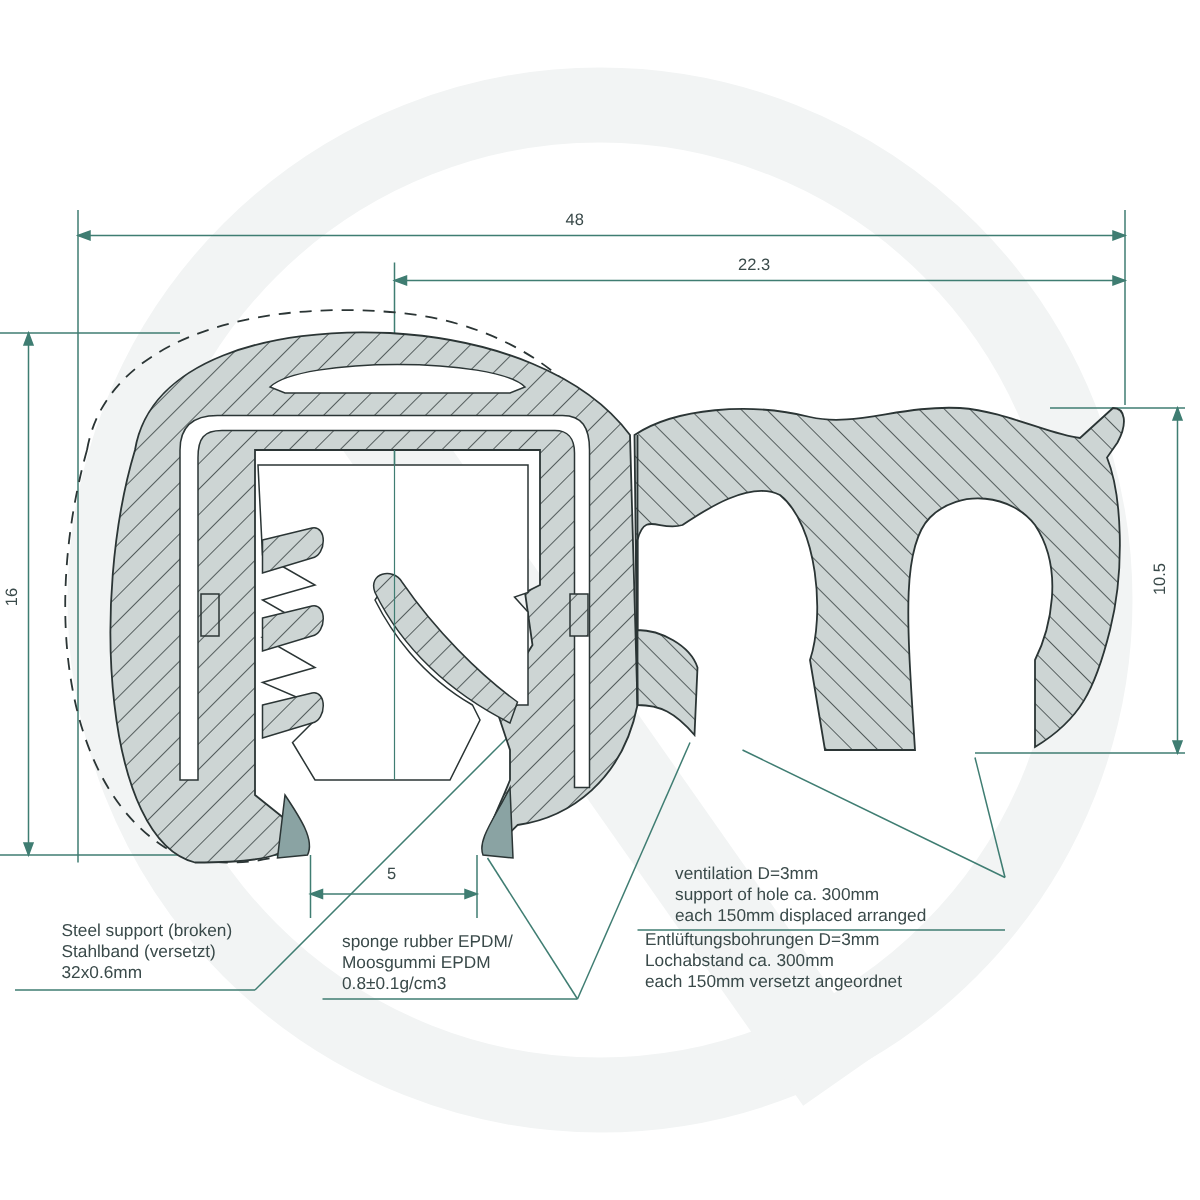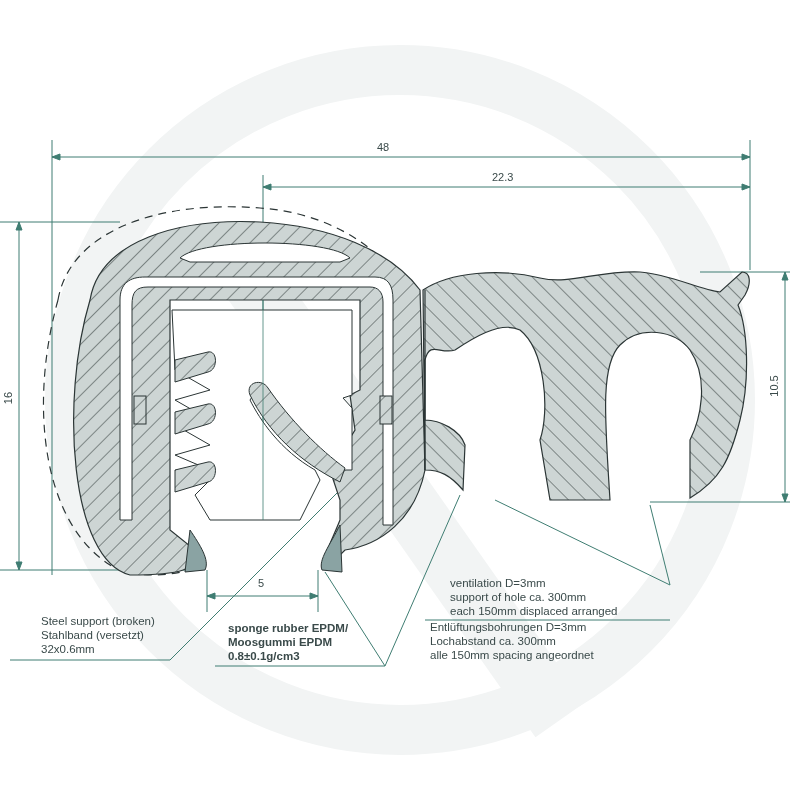--- a/index.html
+++ b/index.html
@@ -106,27 +106,27 @@
 <div class="dim" style="left:492px; top:171px;text-align:right;">22.3</div>
 <div class="dim vert" style="left:2px; top:392px;">16</div>
 <div class="dim vert" style="left:763px; top:380px;">10.5</div>
 <div class="dim" style="left:258px; top:577px;">5</div>
 
 <div class="lbl" style="left:41px; top:614px;">
   <span class="line">Steel support (broken)</span>
   <span class="line">Stahlband (versetzt)</span>
   <span class="line">32x0.6mm</span>
 </div>
-<div class="lbl" style="left:228px; top:621px;font-weight:bold;">
+<div class="lbl" style="left:228px; top:621px;">
   <span class="line">sponge rubber EPDM/</span>
   <span class="line">Moosgummi EPDM</span>
   <span class="line">0.8±0.1g/cm3</span>
 </div>
 <div class="lbl" style="left:450px; top:576px;">
   <span class="line">ventilation D=3mm</span>
   <span class="line">support of hole ca. 300mm</span>
   <span class="line">each 150mm displaced arranged</span>
 </div>
 <div class="lbl" style="left:430px; top:620px;">
   <span class="line">Entlüftungsbohrungen D=3mm</span>
   <span class="line">Lochabstand ca. 300mm</span>
-  <span class="line">alle 150mm spacing angeordnet</span>
+  <span class="line">each 150mm versetzt angeordnet</span>
 </div>
 
 </body></html>

